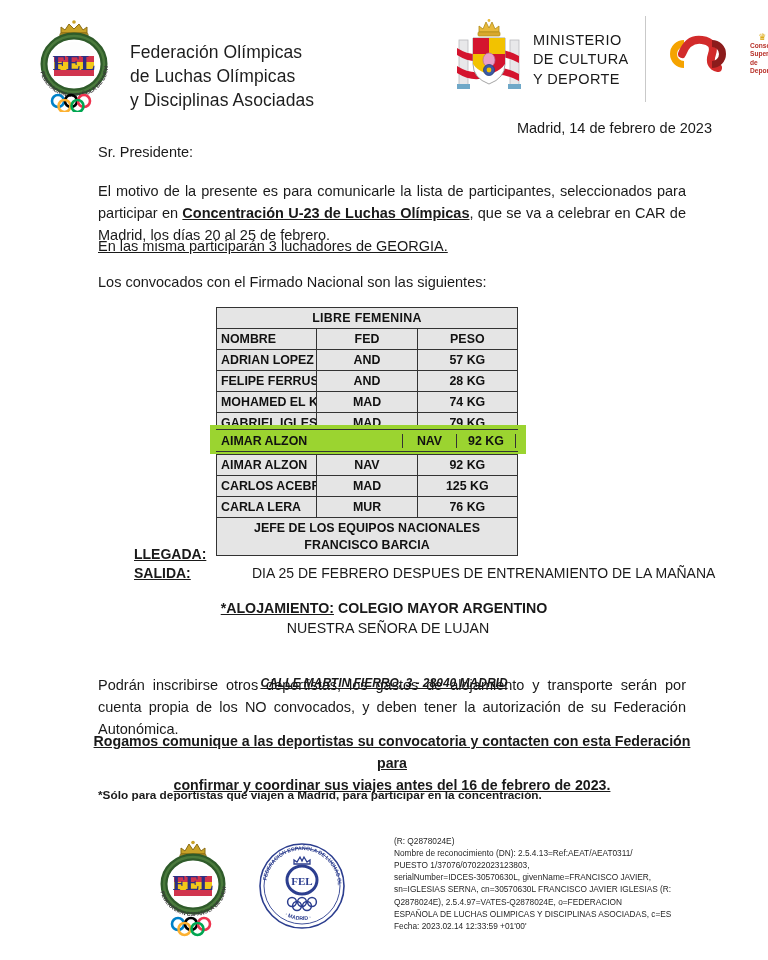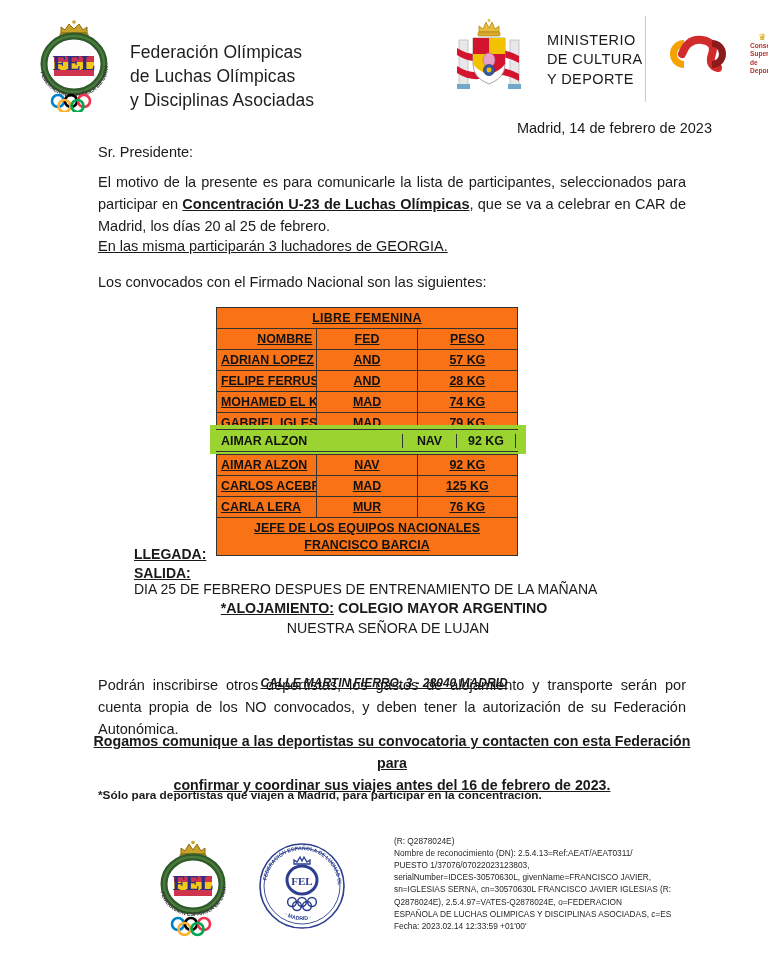--- a/index.html
+++ b/index.html
@@ -12,64 +12,64 @@
 
   
   .header{position:absolute;left:0;top:0;width:768px;height:112px;}
   .hdr-left{position:absolute;left:28px;top:16px;display:flex;align-items:flex-start;}
   .fel-crest{width:92px;height:96px;position:relative;flex:0 0 auto;}
   .hdr-title{margin-left:10px;margin-top:24px;font-size:17.5px;line-height:1.38;color:#1d1d1d;letter-spacing:.1px;}
   .hdr-title div{white-space:nowrap;}
 
   .hdr-right{position:absolute;left:455px;top:18px;display:flex;align-items:center;}
   .esc-esp{width:68px;height:84px;flex:0 0 auto;}
-  .min-text{margin-left:24px;font-size:14.5px;line-height:1.32;letter-spacing:.4px;color:#1a1a1a;}
+  .min-text{margin-left:10px;font-size:14.5px;line-height:1.32;letter-spacing:.4px;color:#1a1a1a;}
   .hdr-div{position:absolute;left:645px;top:16px;width:1px;height:86px;background:#c9c9c9;}
   .csd{position:absolute;left:660px;top:33px;display:flex;align-items:center;}
   .csd-mark{width:86px;height:40px;flex:0 0 auto;}
   .csd-text{margin-left:4px;font-size:6.6px;line-height:1.26;font-weight:bold;color:#b8322a;}
   .csd-crown{font-size:9px;line-height:1;color:#d9a200;text-align:center;}
 
   
   .date-line{position:absolute;right:56px;top:120px;font-size:14.5px;}
   .greet{position:absolute;left:98px;top:144px;font-size:14.5px;}
-  .para1{position:absolute;left:98px;top:171px;width:588px;font-size:14.5px;
+  .para1{position:absolute;left:98px;top:180px;width:588px;font-size:14.5px;
          line-height:1.52;text-align:justify;}
   .para1 b{font-weight:bold;text-decoration:underline;}
   .geo{position:absolute;left:98px;top:238px;font-size:14.5px;text-decoration:underline;}
   .convoc{position:absolute;left:98px;top:274px;font-size:14.5px;}
 
   
   .tbl-wrap{position:absolute;left:216px;top:307px;width:302px;}
   table.roster{border-collapse:collapse;width:302px;table-layout:fixed;
-               font-size:12.4px;background:#f97316;text-decoration:underline;}
+               font-size:12.4px;background:#e5e5e5;}
   table.roster td,table.roster th{
     border:1px solid #333;padding:2px 4px;height:16px;
     font-weight:bold;color:#111;white-space:nowrap;overflow:hidden;}
   .c-name{width:186px;text-align:left;}
   .c-fed{width:54px;text-align:center;}
   .c-peso{width:60px;text-align:center;}
   .tbl-title{text-align:center;letter-spacing:.3px;}
   .tbl-head td{text-align:center;}
-  .tbl-head .c-name{text-align:right;margin-top:32px;}
+  .tbl-head .c-name{text-align:left;margin-top:32px;}
   .tbl-foot{text-align:center;font-weight:bold;line-height:1.35;padding:3px 4px;}
 
   .highlight{position:absolute;left:210px;top:425px;width:316px;height:29px;
              background:#9bd430;z-index:5;}
   .hl-row{position:absolute;left:216px;top:429px;width:302px;height:21px;
           background:#9bd430;z-index:6;display:flex;align-items:center;
           font-size:12.4px;font-weight:bold;color:#111;
           border-top:1px solid #333;border-bottom:1px solid #333;}
   .hl-name{width:186px;padding-left:5px;box-sizing:border-box;}
   .hl-fed{width:54px;text-align:center;border-left:1px solid #333;box-sizing:border-box;}
   .hl-peso{width:60px;text-align:center;border-left:1px solid #333;border-right:1px solid #333;box-sizing:border-box;}
 
   
   .sched{position:absolute;left:134px;top:546px;font-size:14px;}
-  .sched .row{display:flex;margin-bottom:3px;flex-direction:column;}
+  .sched .row{display:flex;margin-bottom:3px;}
   .sched .lbl{width:118px;font-weight:bold;text-decoration:underline;}
   .sched .val{white-space:nowrap;}
 
   .lodging{position:absolute;left:0;top:598px;width:768px;text-align:center;
            font-size:14.2px;line-height:1.42;}
   .lodging .l1{font-weight:bold;}
   .lodging .l1 u{text-decoration:underline;}
   .lodging .l2{font-weight:normal;padding-left:8px;}
   .lodging .l3{font-style:italic;font-weight:bold;text-decoration:underline;font-size:12px;margin-top:37px;}
 

